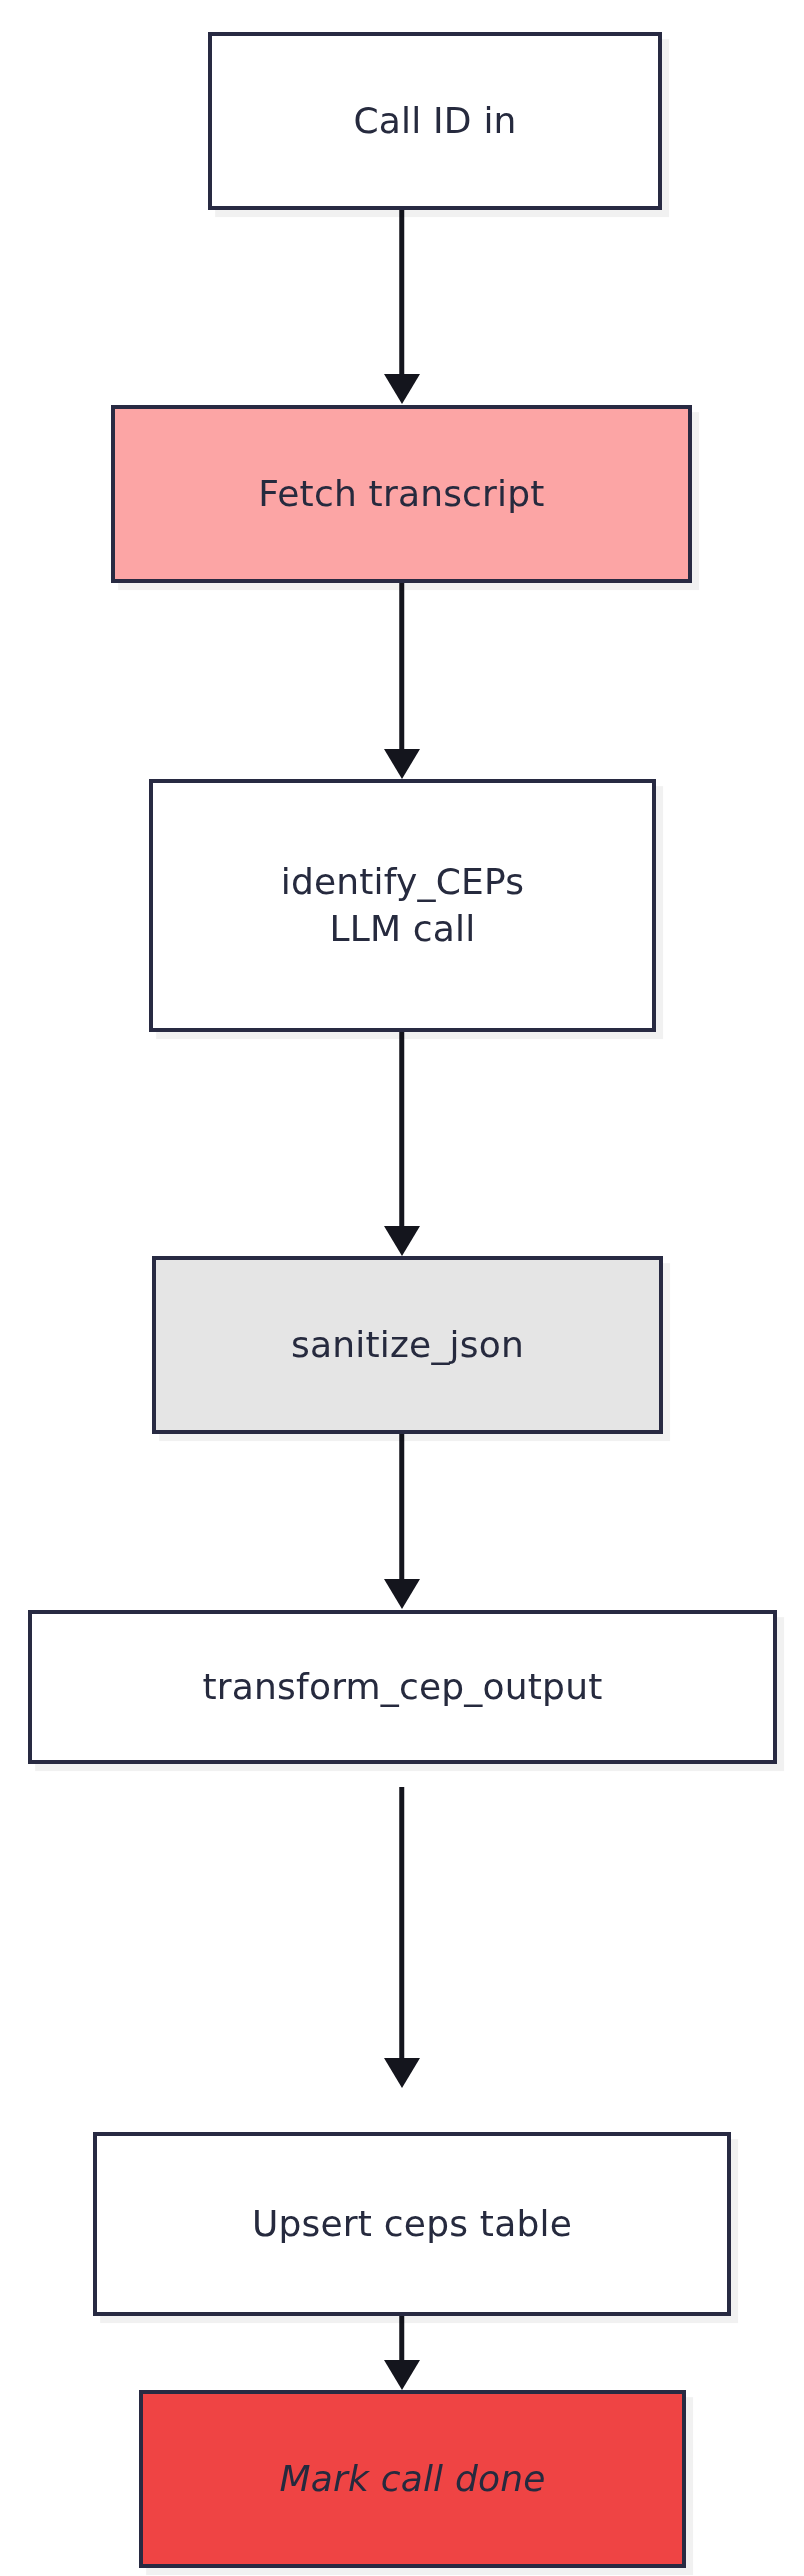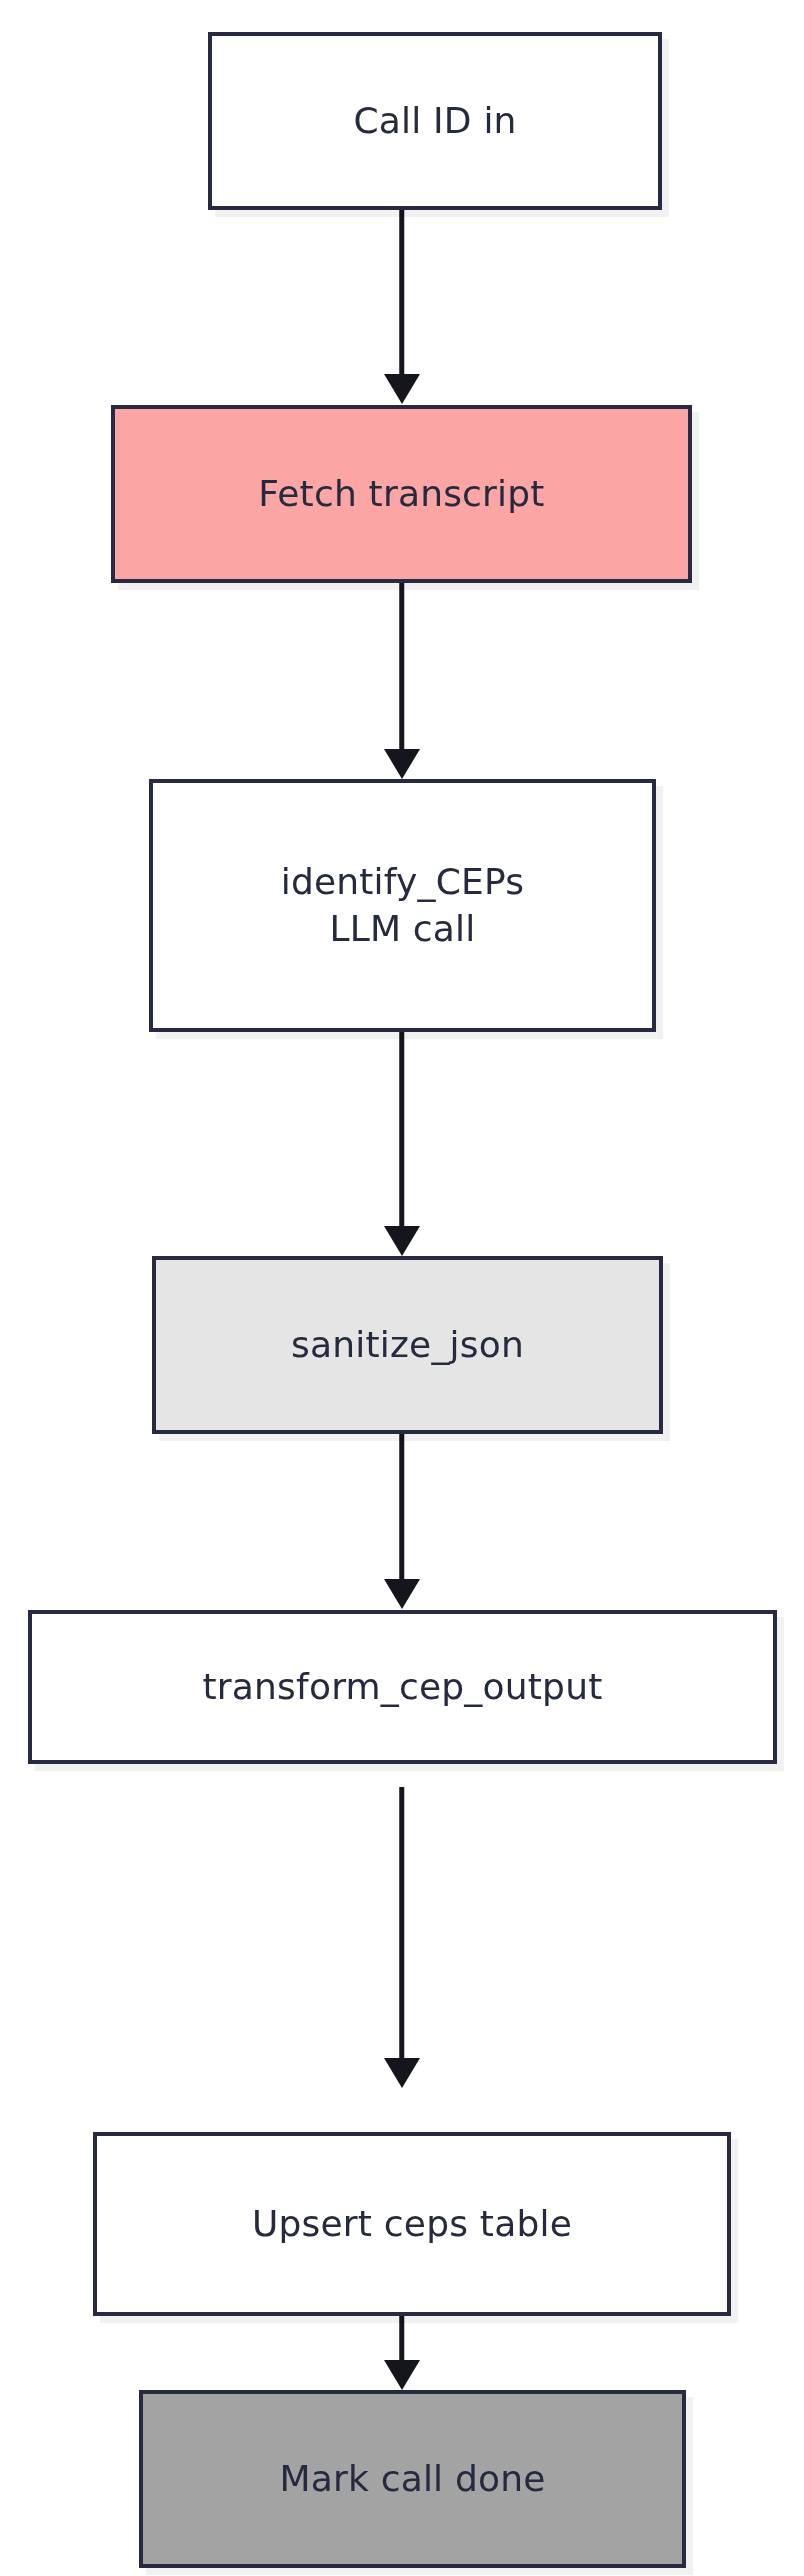--- a/index.html
+++ b/index.html
@@ -103,17 +103,17 @@
     </div>
     <div class="node" style="left: 152px; top: 1256px; width: 511px; height: 178px; border-color: rgb(40, 42, 66); background: #e5e5e5;">
       <div class="node-label" style="color: rgb(38, 42, 62);">sanitize_json</div>
     </div>
     <div class="node" style="left: 28px; top: 1610px; width: 749px; height: 154px; border-color: rgb(40, 42, 66); background: rgb(255, 255, 255);">
       <div class="node-label" style="color: rgb(38, 42, 62);">transform_cep_output</div>
     </div>
     <div class="node" style="left: 93px; top: 2088px; width: 638px; height: 184px; border-color: rgb(40, 42, 66); background: rgb(255, 255, 255); margin-top: 44px;">
       <div class="node-label" style="color: rgb(38, 42, 62);">Upsert ceps table</div>
     </div>
-    <div class="node" style="left: 139px; top: 2390px; width: 547px; height: 178px; border-color: rgb(40, 42, 66); background: #a3a3a3;">
+    <div class="node" style="left: 139px; top: 2390px; width: 547px; height: 178px; border-color: rgb(40, 42, 66); background: #ef4444; font-style: italic;">
       <div class="node-label" style="color: rgb(38, 42, 62);">Mark call done</div>
     </div>
   </div>
 
 
 </body></html>

